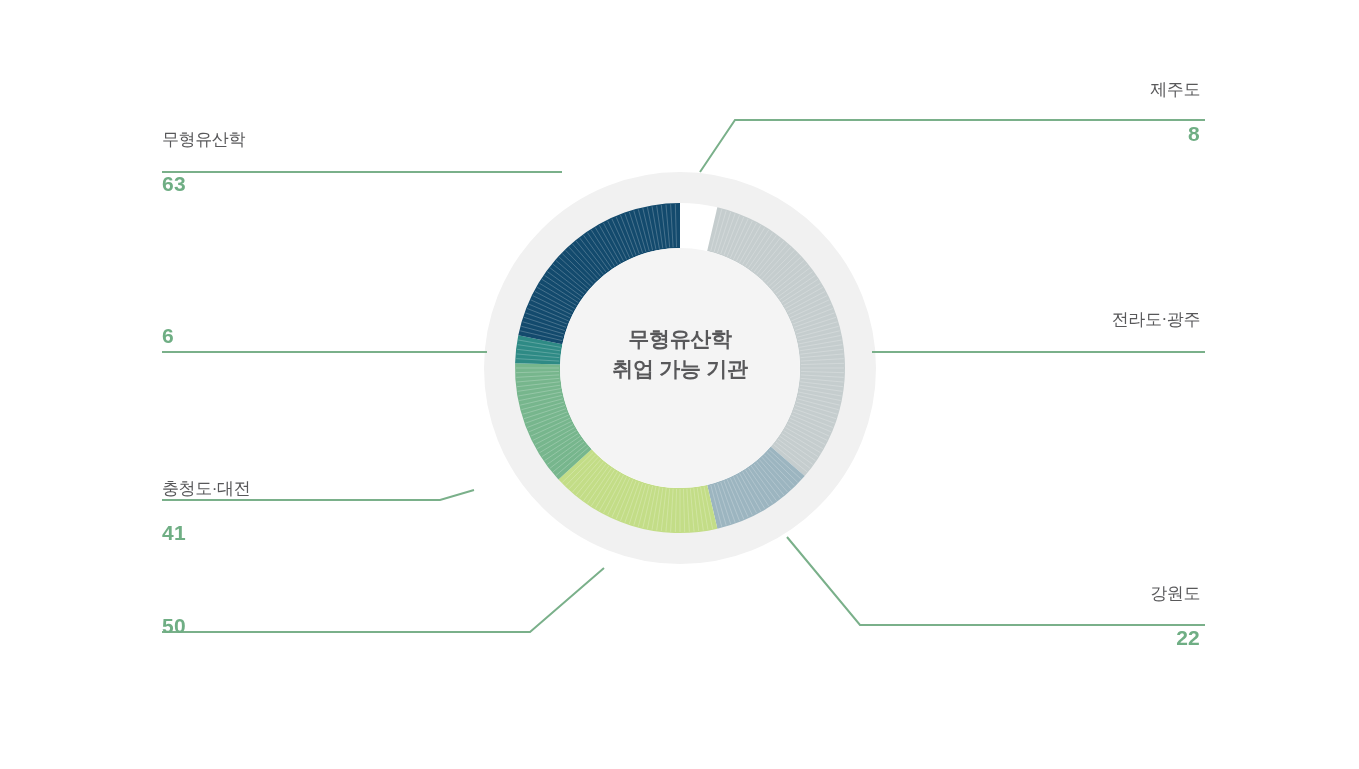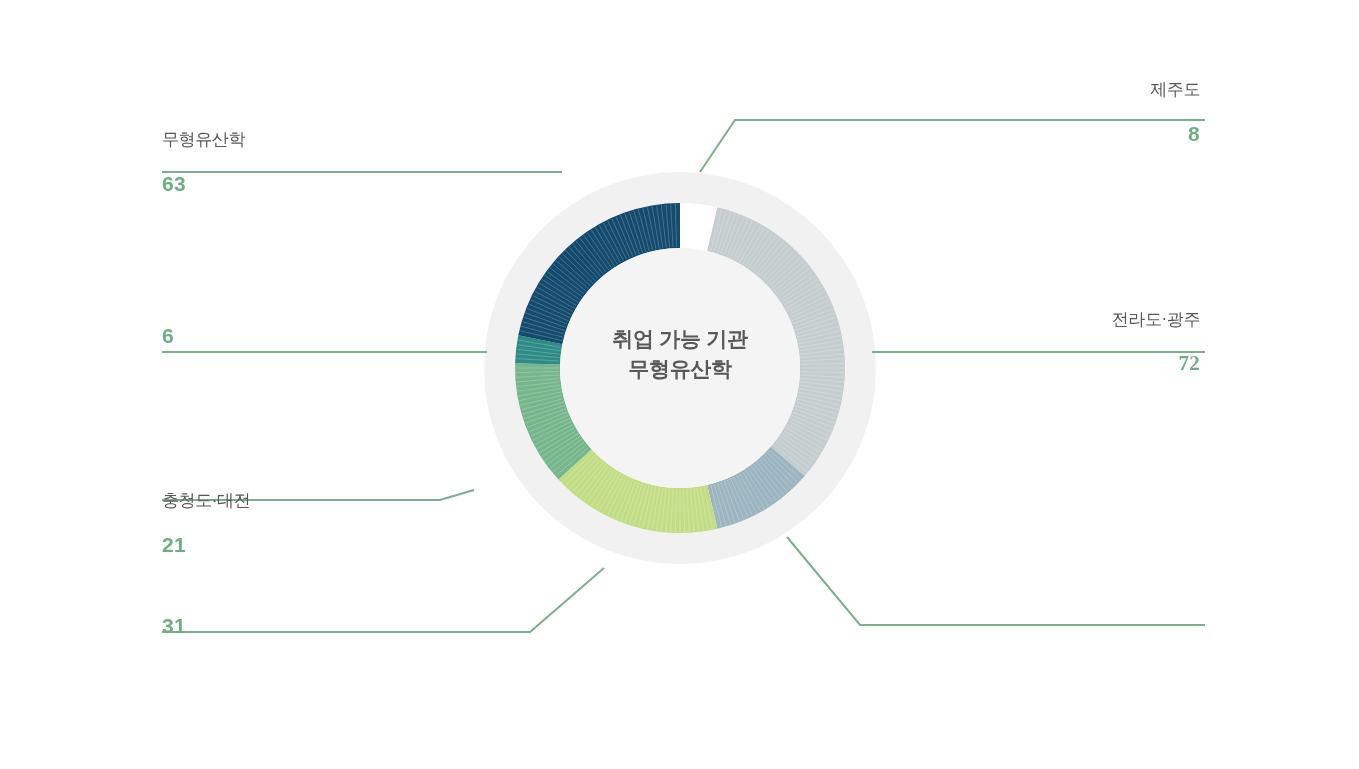--- a/index.html
+++ b/index.html
@@ -51,21 +51,21 @@
     line-height: 1;
     padding-top: 14px;
     letter-spacing: 0.2px;
   }
   .callout.left  .cat, .callout.left  .val { text-align: left; }
   .callout.right .cat, .callout.right .val { text-align: right; }
 
   
   .c-seoul      { left: 162px; top: 131px; }
   .c-gyeonggi   { left: 162px; top: 311px; }
-  .c-chungcheong{ left: 162px; top: 492px; }
+  .c-chungcheong{ left: 162px; top: 480px; }
   .c-gyeongsang { left: 162px; top: 601px; }
   .c-jeju       { left: 870px; top:  81px; }
   .c-jeolla     { left: 870px; top: 311px; font-family: Liberation Serif, serif; }
   .c-gangwon    { left: 870px; top: 585px; }
 </style>
 </head>
 <body>
 
 <div id="stage">
 
@@ -306,46 +306,49 @@
       <path d="M 872 352 L 1205 352"></path>
       <path d="M 787 537 L 860 625 L 1205 625"></path>
       <path d="M 604 568 L 530 632 L 162 632"></path>
       <path d="M 474 490 L 440 500 L 162 500"></path>
       <path d="M 487 352 L 162 352"></path>
       <path d="M 562 172 L 560 172 L 162 172"></path>
     </g>
   </svg>
 
   <div class="center-label">
+    <div>무형유산학</div>
     <div>취업 가능 기관</div>
-    <div>무형유산학</div>
   </div>
 
   <div class="callout left c-seoul">
     <div class="cat">무형유산학</div>
     <div class="val">63</div>
   </div>
 
   <div class="callout left c-gyeonggi">
     <div class="val">6</div>
   </div>
 
   <div class="callout left c-chungcheong">
     <div class="cat">충청도·대전</div>
-    <div class="val">21</div>
+    <div class="val">41</div>
   </div>
 
   <div class="callout left c-gyeongsang">
-    <div class="val">31</div>
+    <div class="val">50</div>
   </div>
 
   <div class="callout right c-jeju">
     <div class="cat">제주도</div>
     <div class="val">8</div>
   </div>
 
   <div class="callout right c-jeolla">
     <div class="cat">전라도·광주</div>
-    <div class="val">72</div>
-  </div>
-
+  </div>
+
+  <div class="callout right c-gangwon">
+    <div class="cat">강원도</div>
+    <div class="val">22</div>
+  </div>
 
 </div>
 
 </body></html>

